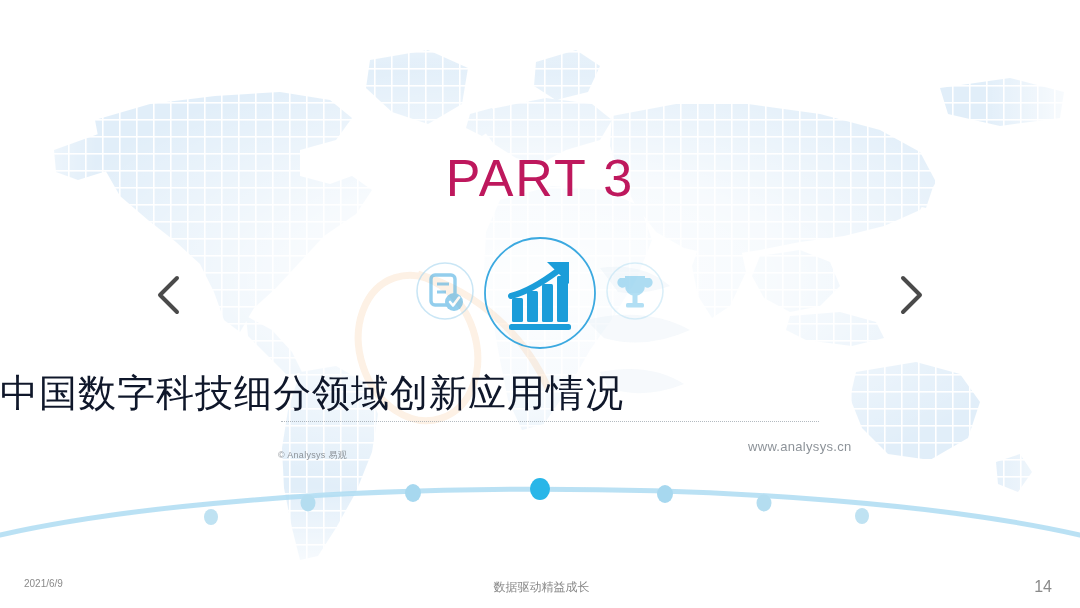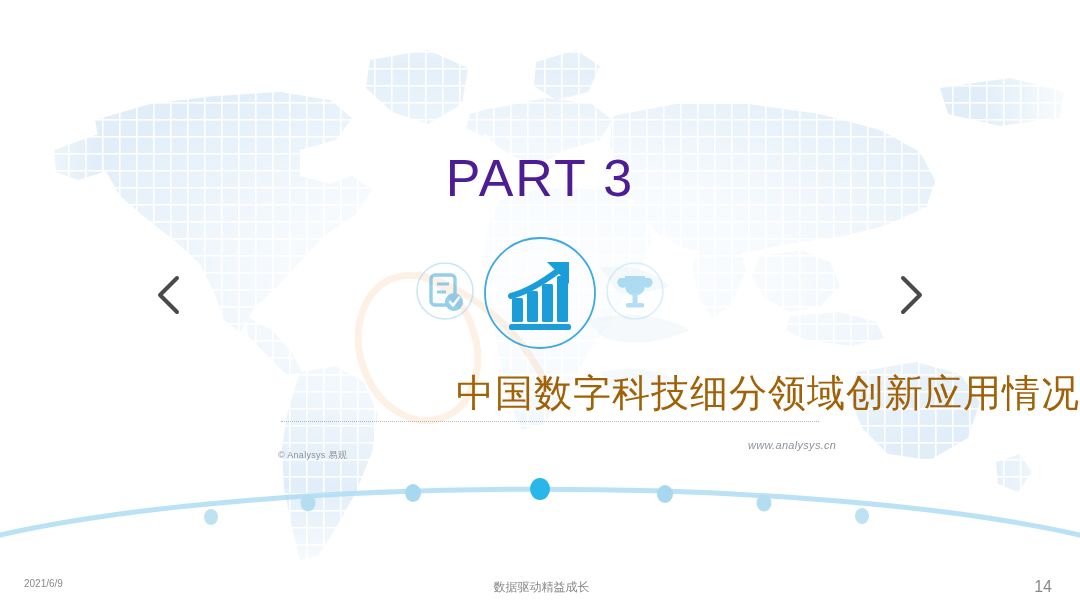--- a/index.html
+++ b/index.html
@@ -71,21 +71,21 @@
   .nav-prev { left: 146px; }
   .nav-next { left: 888px; }
 
   
   .part-label {
     position: absolute;
     left: 0;
     right: 0;
     top: 148px;
     text-align: center;
-    color: #4c1d95;
+    color: #be185d;
     font-size: 52px;
     letter-spacing: 2px;
     font-weight: 400;
     font-family: "Liberation Sans", sans-serif;
   }
 
   
   .icon-cluster {
     position: absolute;
     left: 50%;
@@ -112,22 +112,22 @@
     width: 118px;
     height: 118px;
   }
 
   
   .main-title {
     position: absolute;
     left: 0;
     right: 0;
     top: 368px;
-    text-align: right;
-    color: #a16207;
+    text-align: left;
+    color: #0f172a;
     font-size: 38px;
     letter-spacing: 1px;
     font-family: "Liberation Sans", "DejaVu Sans", sans-serif;
     font-weight: 400;
   }
 
   .title-divider {
     position: absolute;
     left: 281px;
     top: 421px;
@@ -145,25 +145,24 @@
     font-size: 9px;
     color: #8d9399;
     letter-spacing: 0.3px;
     font-family: "Liberation Sans", "DejaVu Sans", sans-serif;
     margin-top: 12px;
   }
   .credit-right {
     position: absolute;
     left: 748px;
     top: 439px;
-    font-size: 11px;
+    font-size: 13px;
     color: #8d9399;
     letter-spacing: 0.3px;
     font-family: "Liberation Sans", sans-serif;
-    font-style: italic;
   }
 
   
   .arc-wrap {
     position: absolute;
     left: 0;
     top: 460px;
     width: 1080px;
     height: 90px;
     pointer-events: none;

